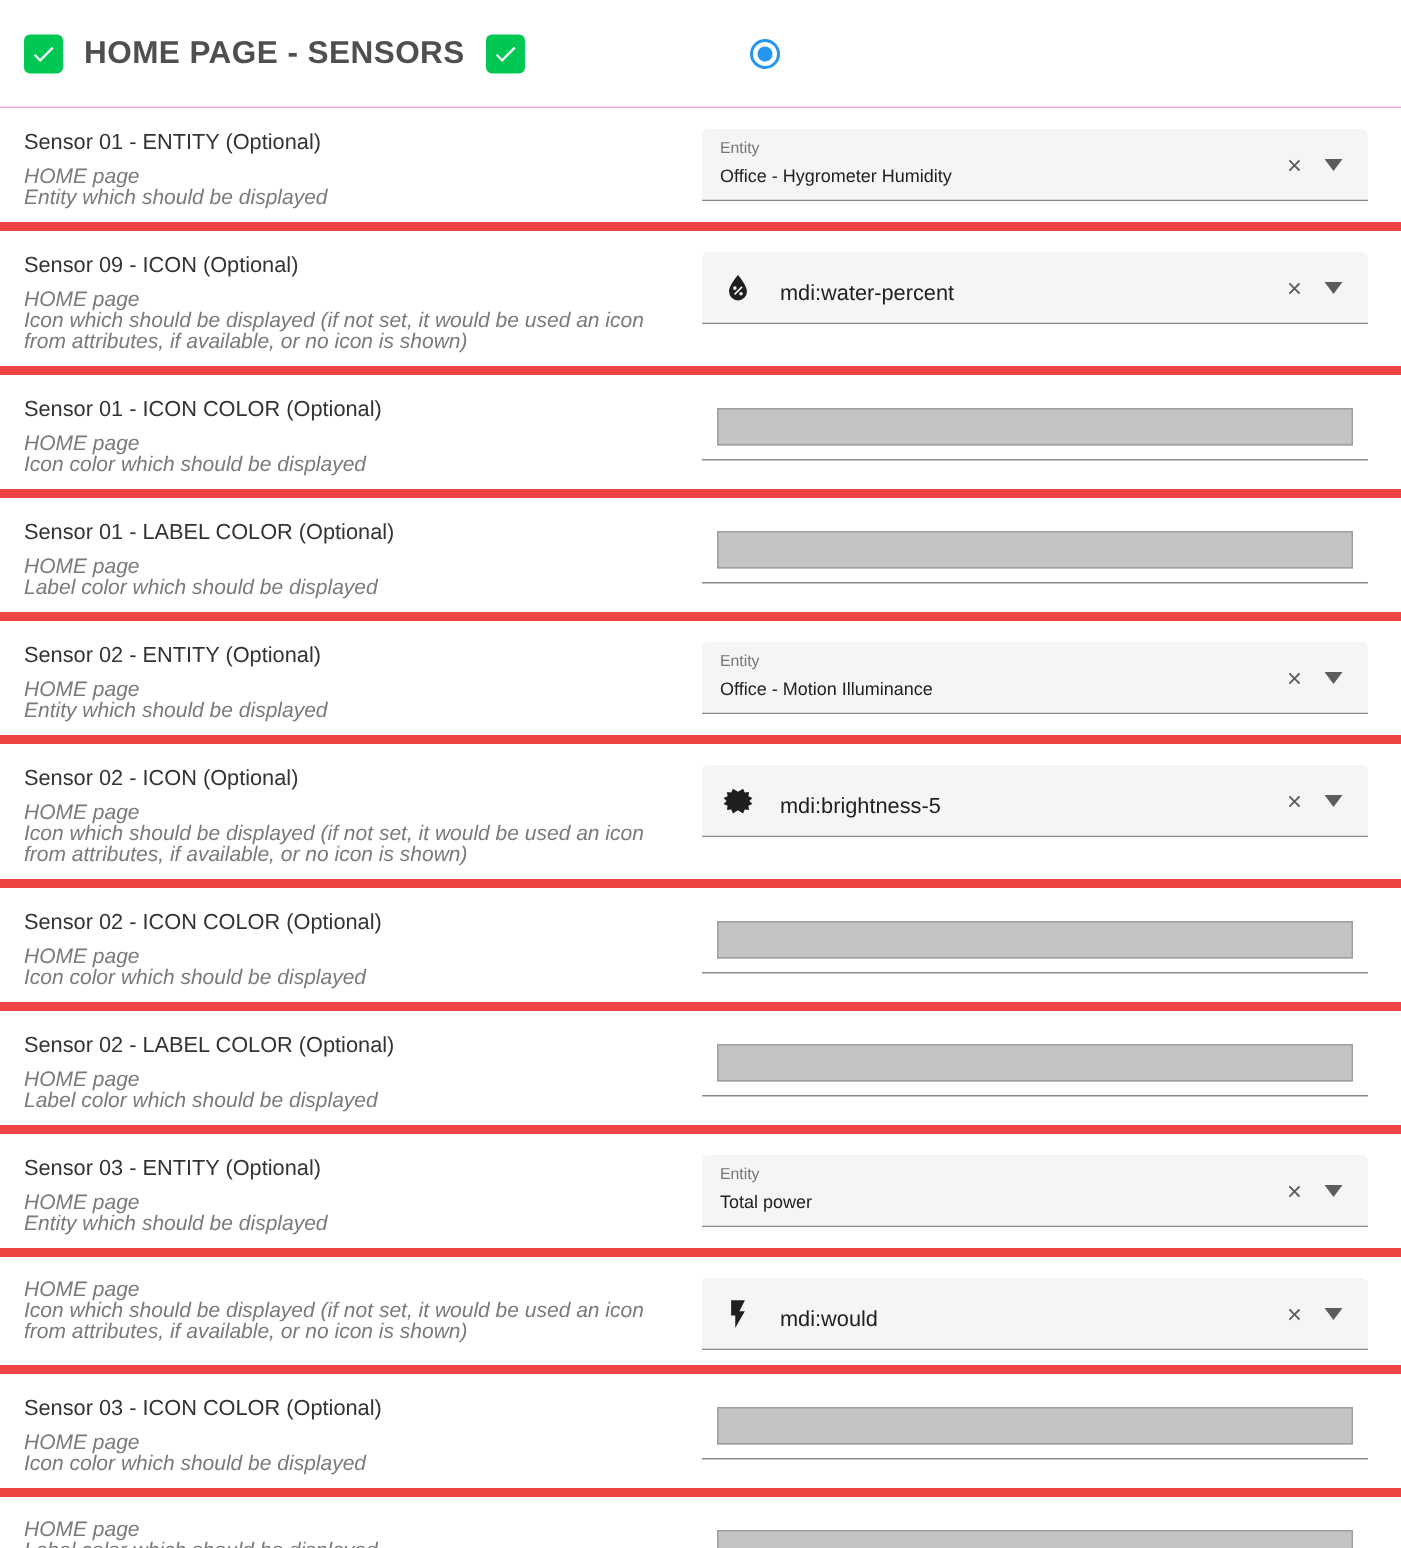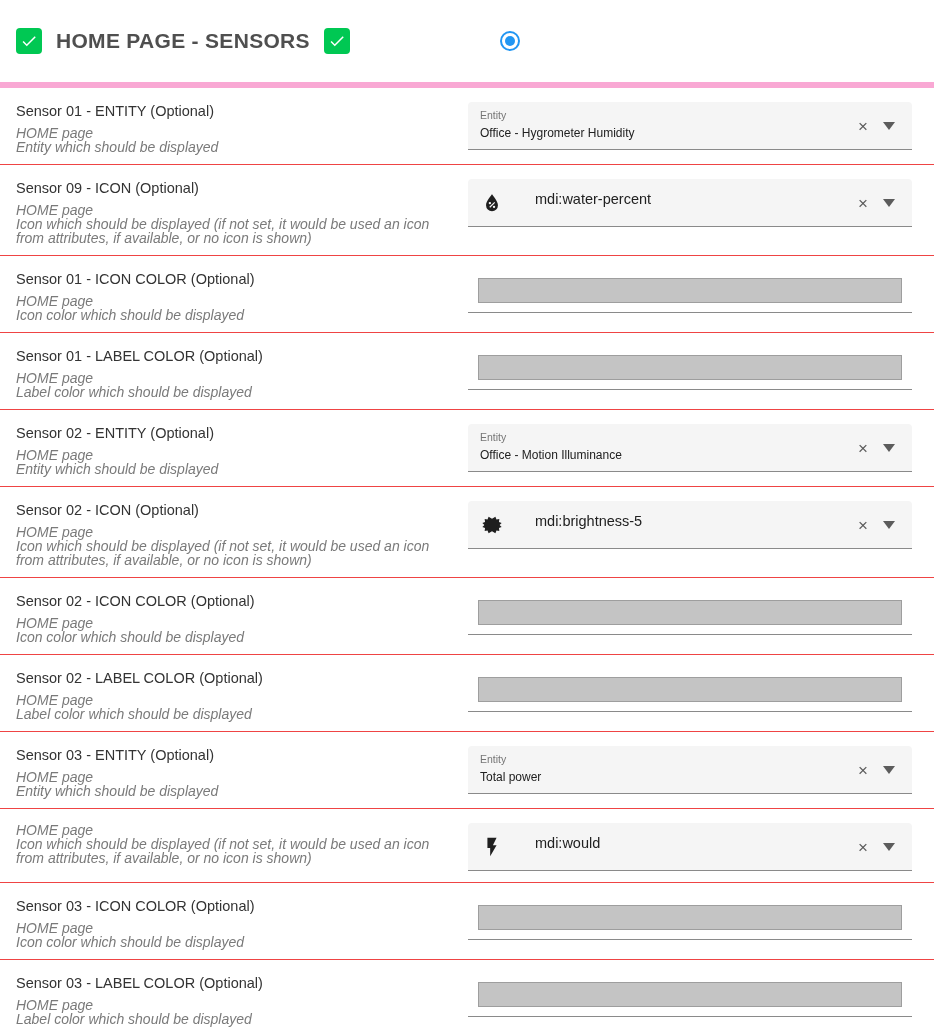--- a/index.html
+++ b/index.html
@@ -12,25 +12,25 @@
   #page {
     width: 934px;
     min-height: 1032px;
     position: relative;
     background: #ffffff;
     overflow: hidden;
   }
 
   
   .header {
-    height: 88px;
+    height: 72px;
     display: flex;
     align-items: center;
     padding: 0 16px;
-    border-bottom: 6px solid #f9a8d4;
+    border-bottom: 1px solid #f9a8d4;
     background: #ffffff;
   }
   .check-box {
     width: 26px;
     height: 26px;
     border-radius: 4px;
     background: #00c853;
     display: inline-flex;
     align-items: center;
     justify-content: center;
@@ -64,21 +64,21 @@
     width: 10px;
     height: 10px;
     border-radius: 50%;
     background: #2196f3;
   }
 
   
   .row {
     display: flex;
     align-items: flex-start;
-    border-bottom: 1px solid #ef4444;
+    border-bottom: 6px solid #ef4444;
     min-height: 74px;
     padding: 14px 0 10px 0;
     background: #ffffff;
   }
   .row-left {
     width: 460px;
     flex: 0 0 460px;
     padding: 0 16px 0 16px;
   }
   .row-title {
@@ -129,24 +129,23 @@
   .field-value {
     font-size: 12px;
     color: #212121;
     line-height: 19px;
     white-space: nowrap;
     overflow: hidden;
     text-overflow: ellipsis;
   }
   .field-icon-row {
     display: flex;
-    align-items: flex-start;
+    align-items: flex-end;
     flex: 1 1 auto;
     min-width: 0;
-    gap: 15px;
   }
   .mdi-icon {
     width: 24px;
     height: 24px;
     flex: 0 0 auto;
     margin-right: 16px;
     display: flex;
     align-items: center;
     justify-content: center;
     color: #1f1f1f;
@@ -435,21 +434,20 @@
           <div class="row-sub">Icon color which should be displayed</div>
         </div>
         <div class="row-right">
           <div class="colorfield">
             <div class="colorfield-inner"></div>
           </div>
         </div>
       </div>
       <div class="row">
         <div class="row-left">
-          <div class="row-title">Sensor 03 - LABEL COLOR (Optional)</div>
           <div class="row-sub">HOME page</div>
           <div class="row-sub">Label color which should be displayed</div>
         </div>
         <div class="row-right">
           <div class="colorfield">
             <div class="colorfield-inner"></div>
           </div>
         </div>
       </div>
     </div>

